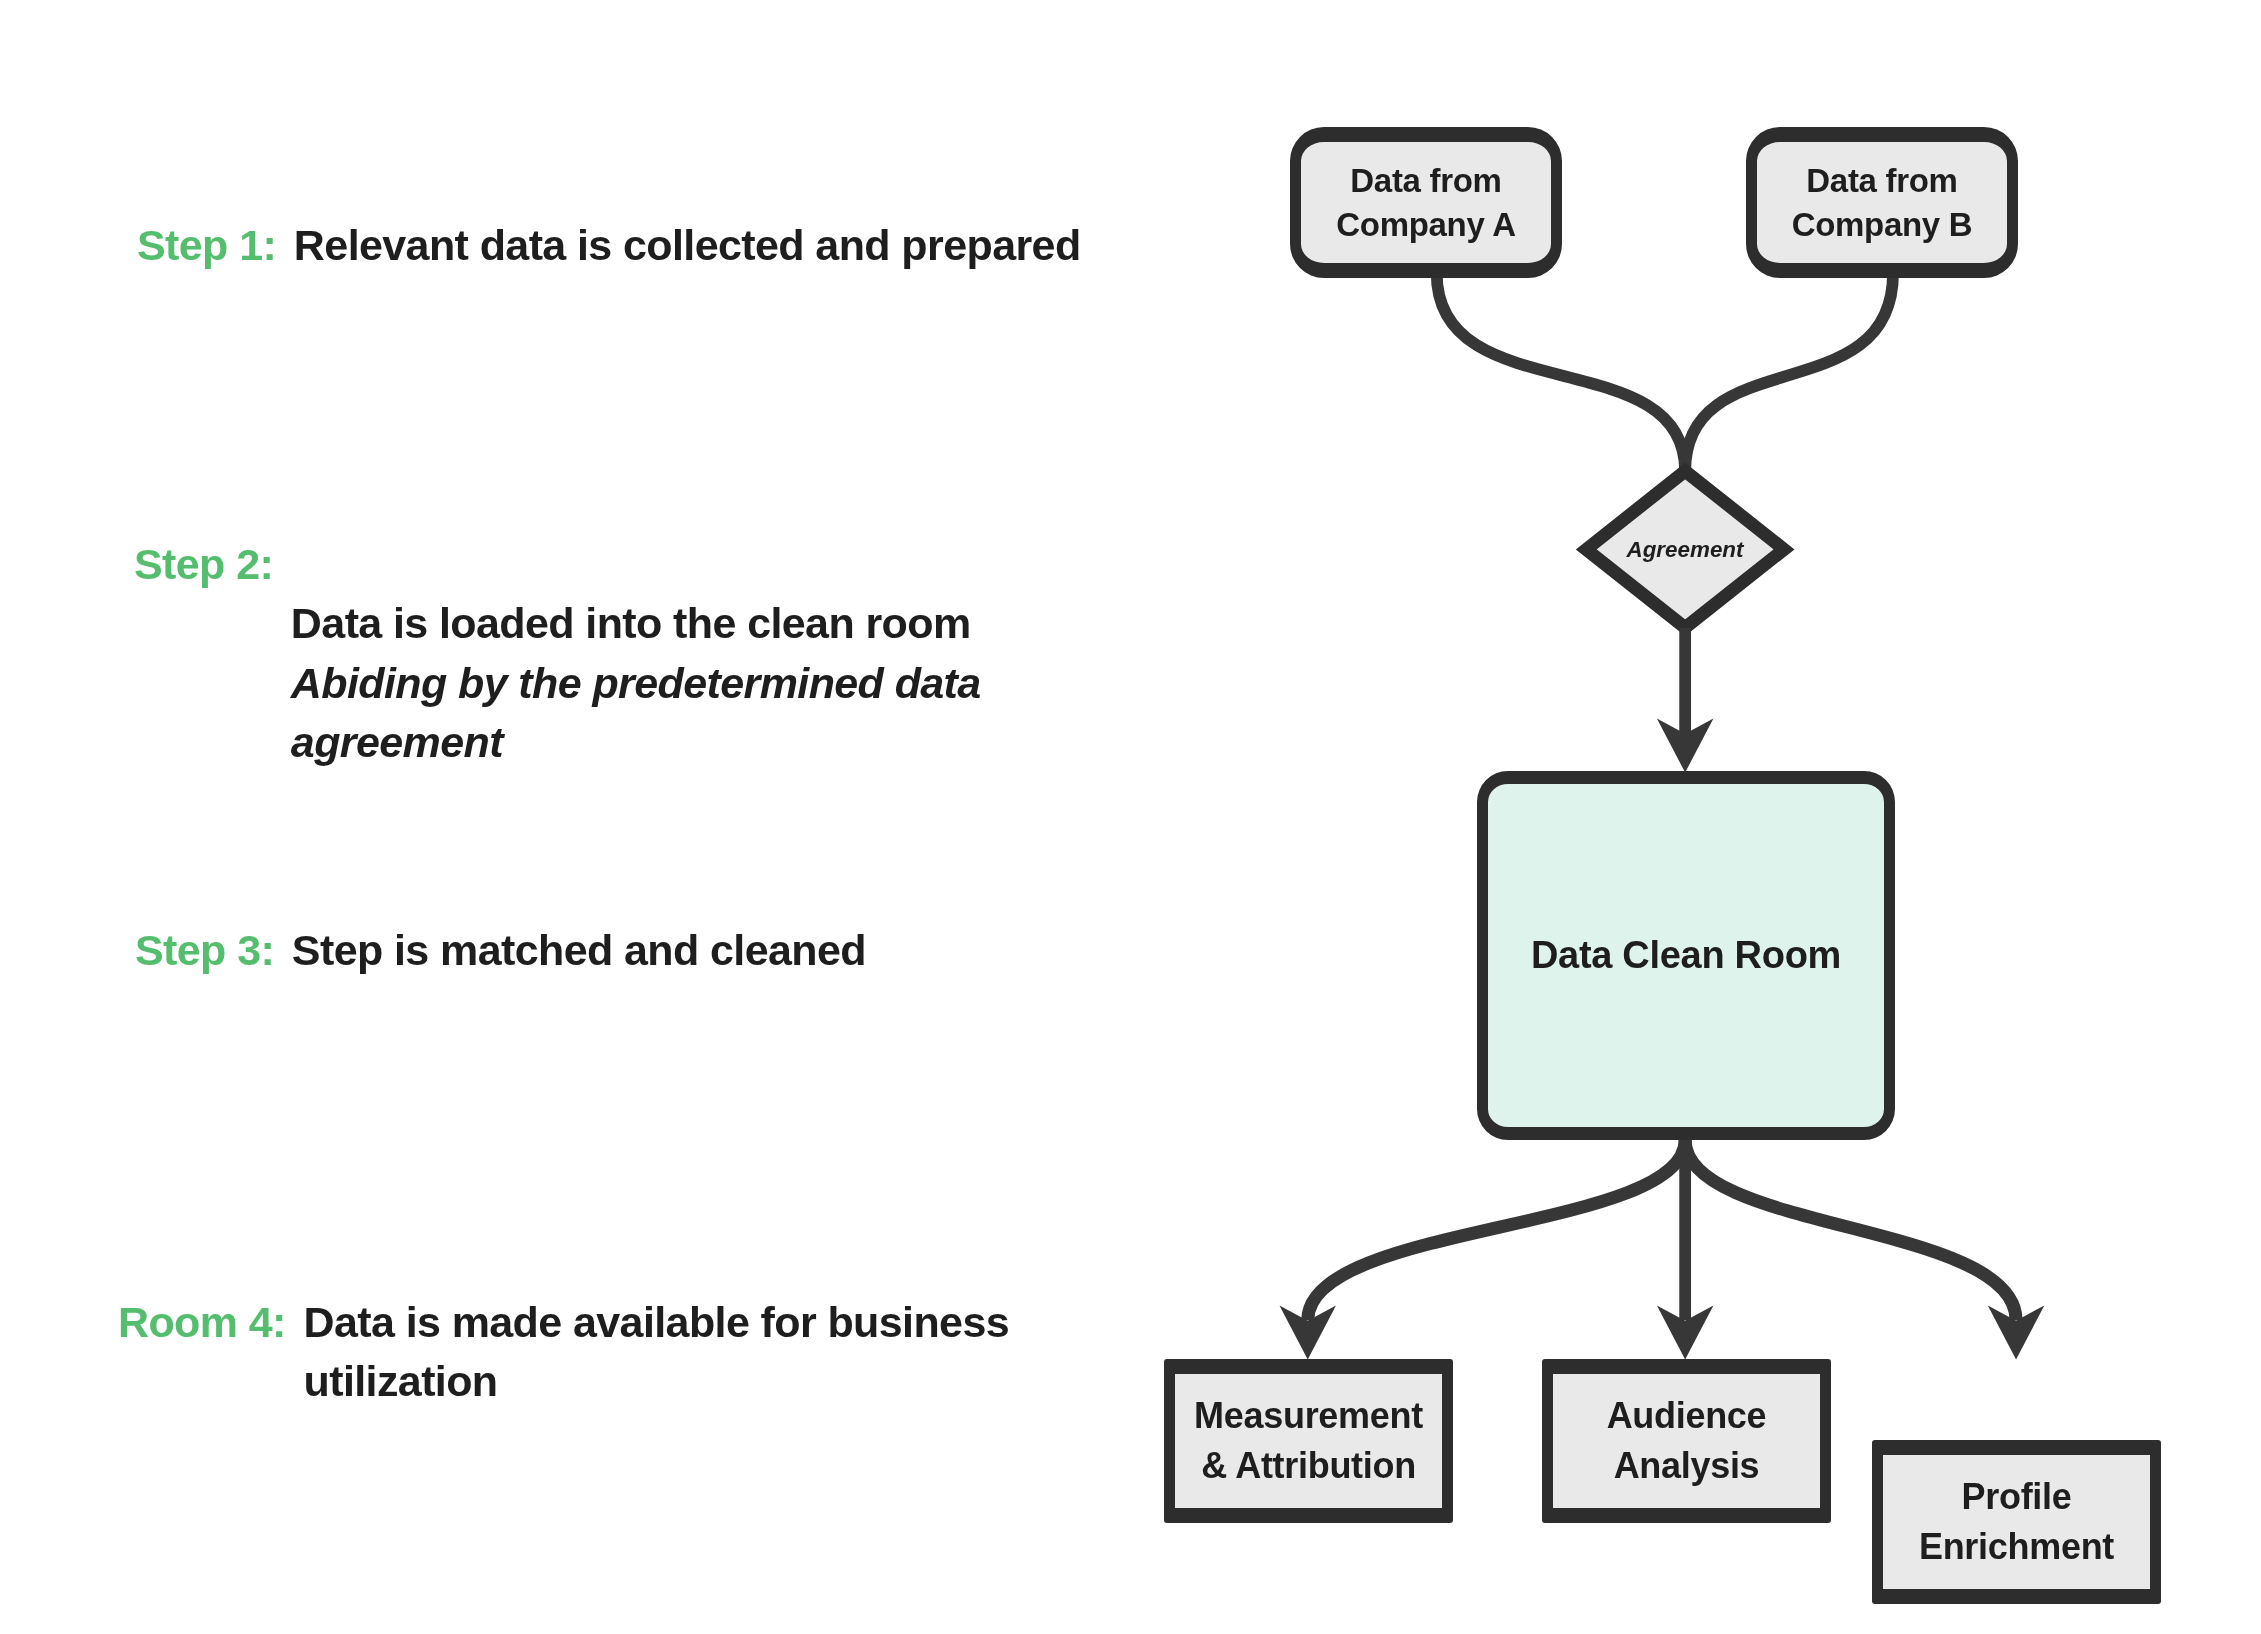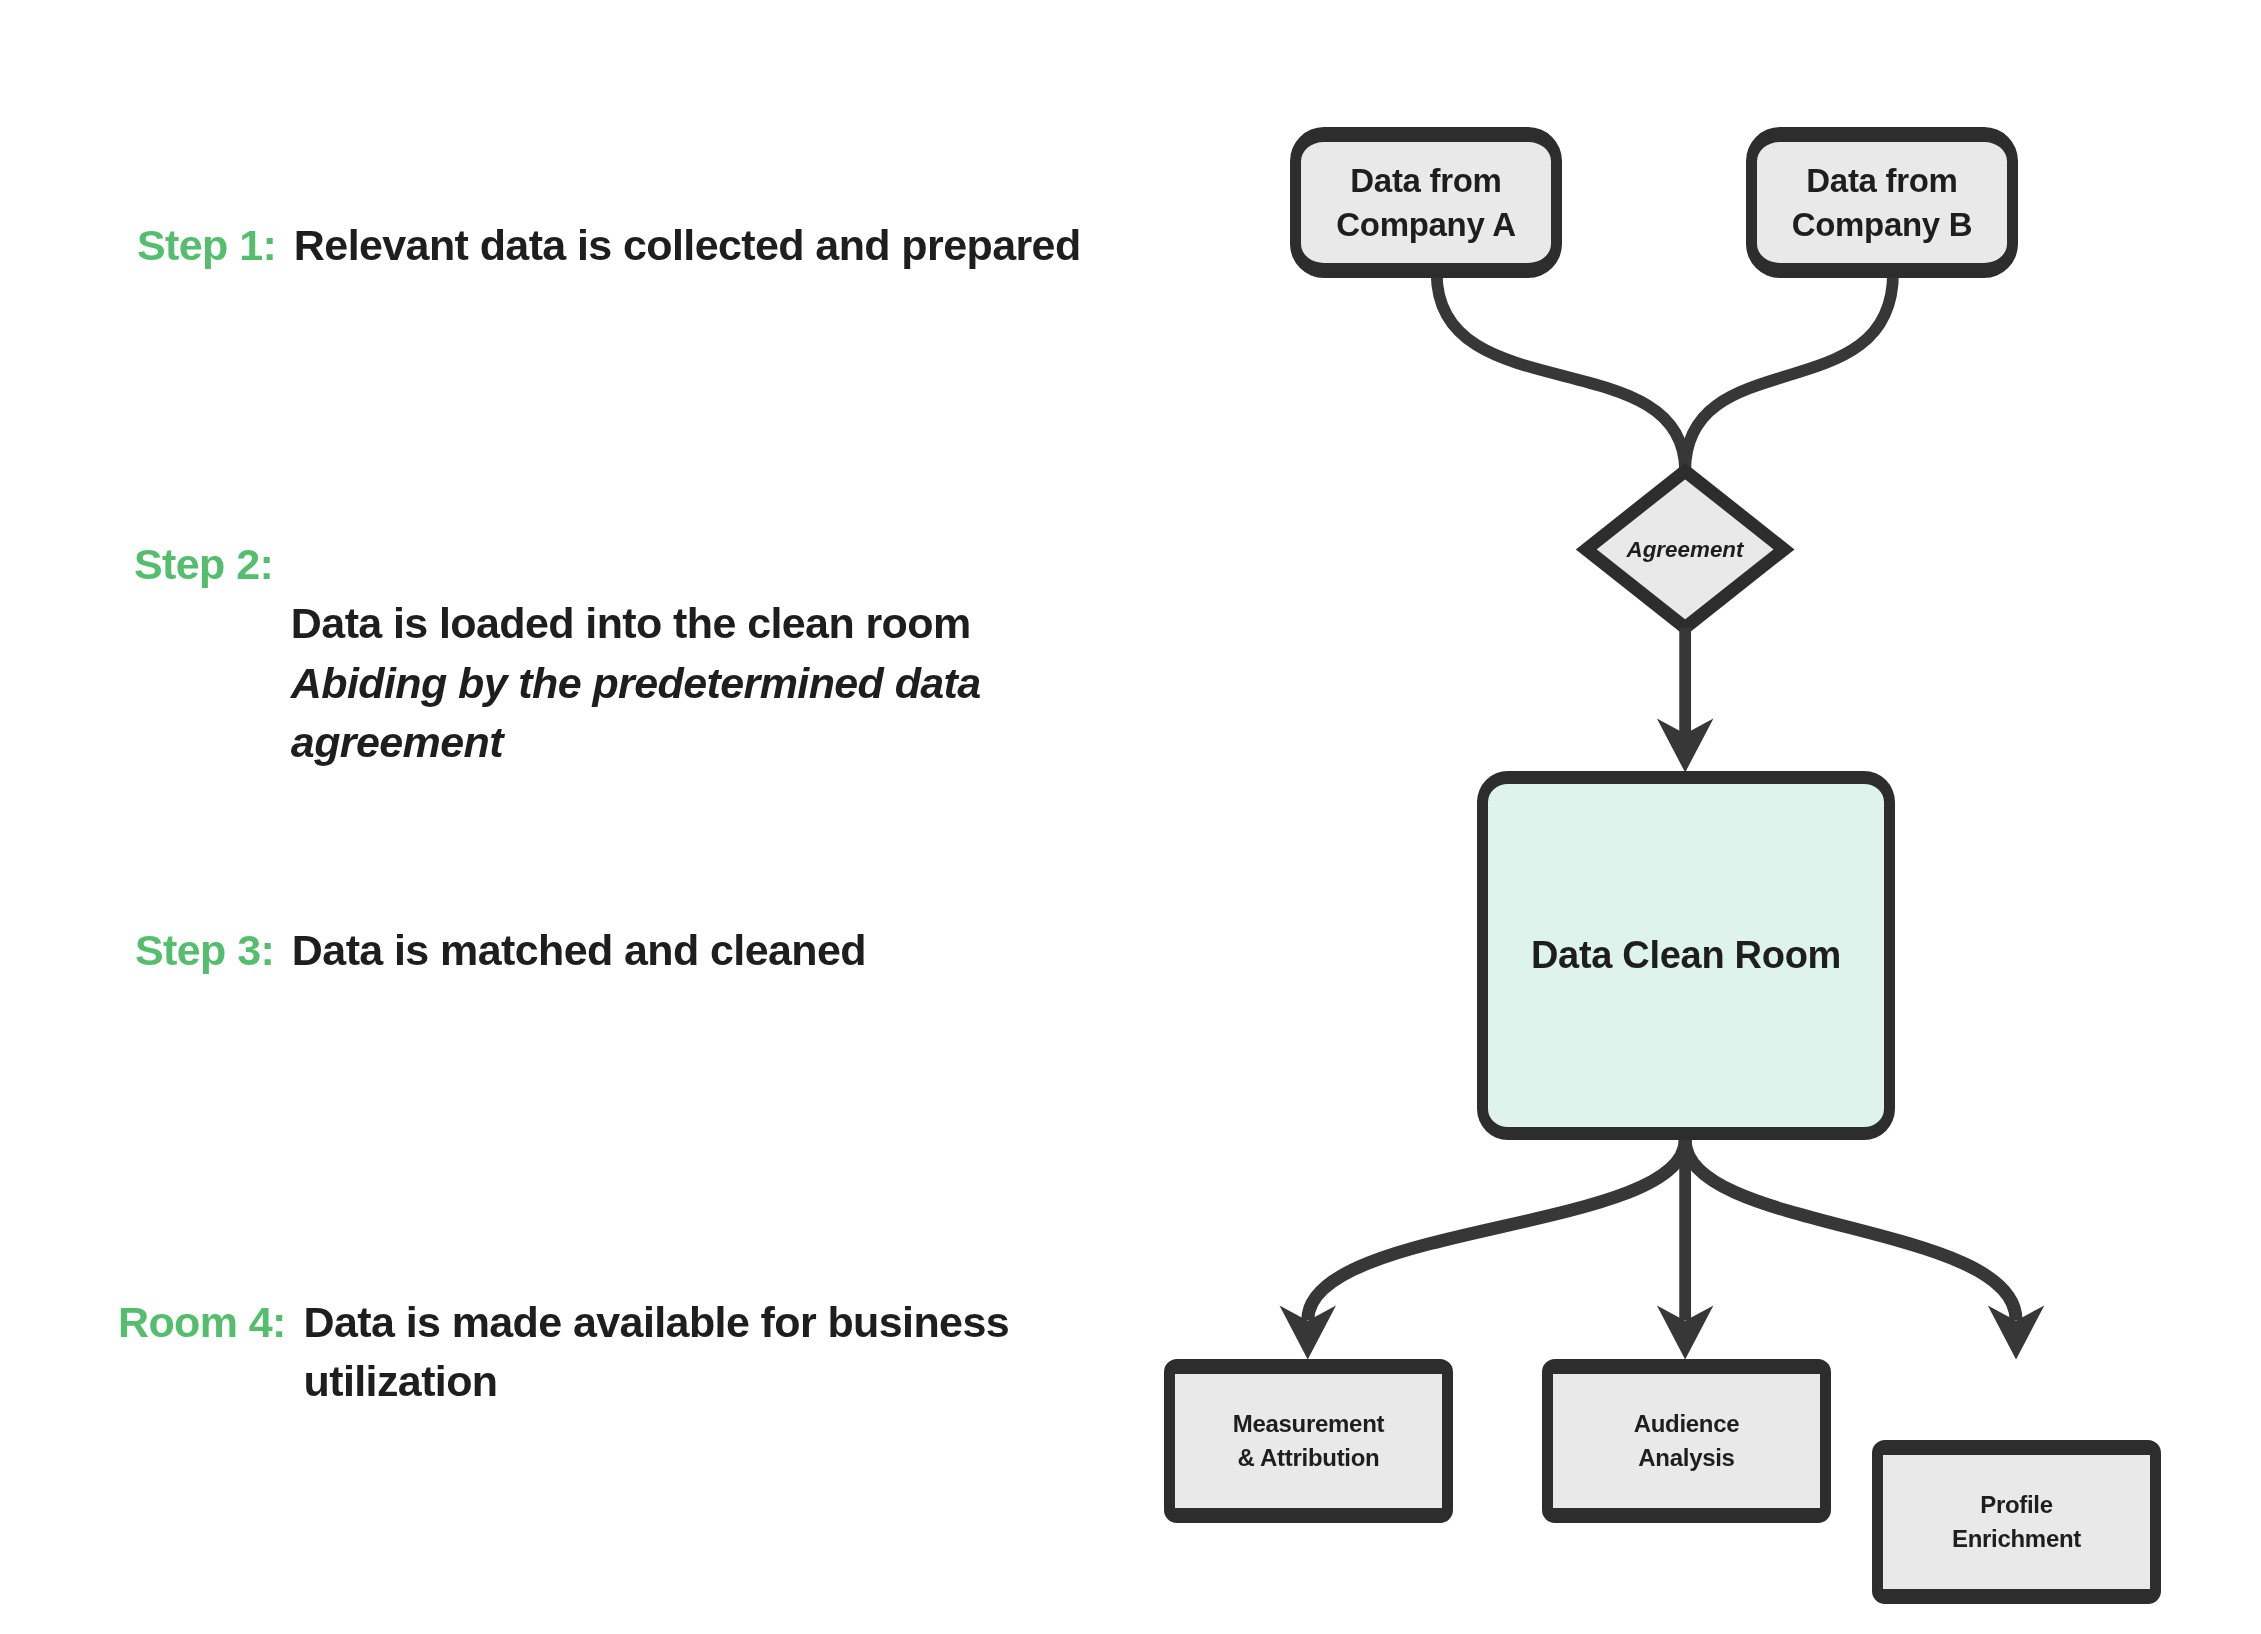--- a/index.html
+++ b/index.html
@@ -46,21 +46,21 @@
     letter-spacing:-0.3px;
   }
   .node.source{width:272px;height:151px;font-size:33px;line-height:1.32;}
   .node.cleanroom{
     width:418px;height:369px;
     border-radius:31px;
     background:var(--mint_fill);
     font-size:38px;
     border-top-width:13px;border-bottom-width:13px;
   }
-  .node.output{width:289px;height:164px;font-size:24px;line-height:1.4;border-radius:13px;}
+  .node.output{width:289px;height:164px;font-size:36px;line-height:1.4;border-radius:3px;}
   .diamond-label{
     position:absolute;
     left:1586px;top:529px;width:198px;height:41px;
     display:flex;align-items:center;justify-content:center;
     font-size:22.4px;font-weight:700;font-style:italic;
     color:#1e1e1e;text-align:center;
   }
   svg.wires{position:absolute;left:0;top:0;}
   .wire{fill:none;stroke:var(--arrow);stroke-width:20px;}
   .wire.thick{stroke-width:22px;}
@@ -81,21 +81,21 @@
     <span class="lbl">Step 2:</span>
     <span class="desc">
       <span>Data is loaded into the clean room</span>
       <span class="note" style="display:block;">Abiding by the predetermined data
 agreement</span>
     </span>
   </div>
 
   <div class="step" style="left:135px;top:910px;margin-top:11px;">
     <span class="lbl">Step 3:</span>
-    <span class="desc">Data is matched and cleaned</span>
+    <span class="desc">Step is matched and cleaned</span>
   </div>
 
   <div class="step" style="left:118px;top:1293px;">
     <span class="lbl">Room 4:</span>
     <span class="desc">Data is made available for business
 utilization</span>
   </div>
 
   <svg class="wires" width="2261" height="1634" viewBox="0 0 3840 2775">
 

